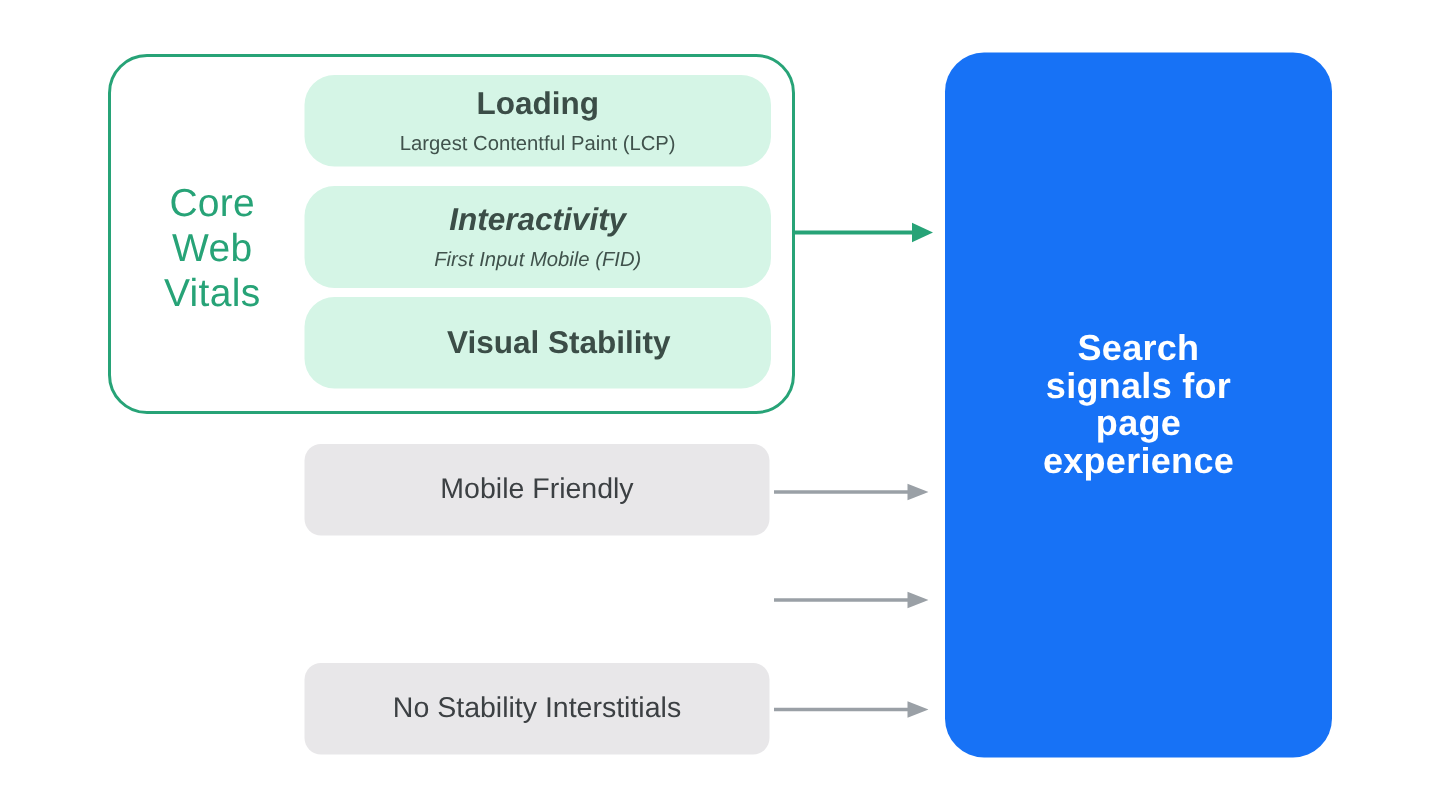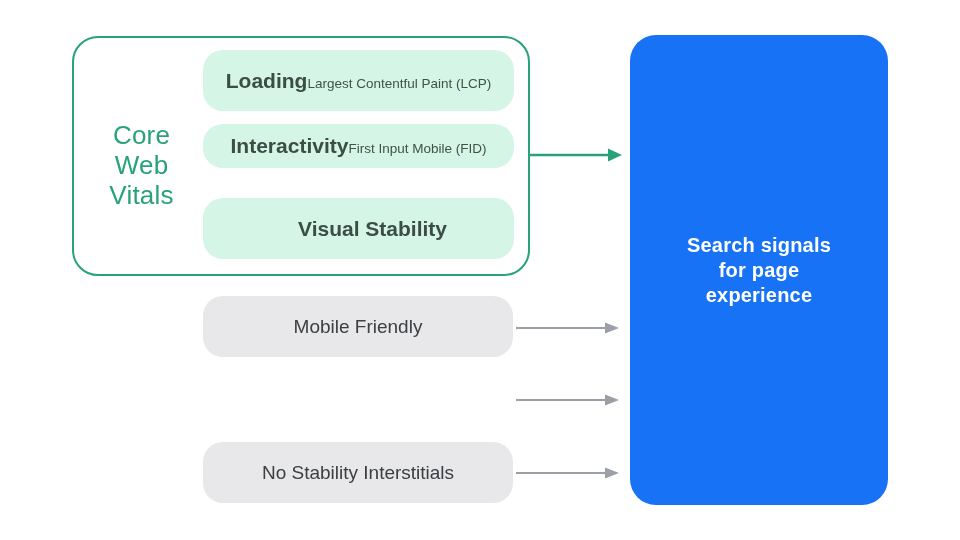--- a/index.html
+++ b/index.html
@@ -39,20 +39,21 @@
     line-height: 30px;
     font-weight: 400;
     letter-spacing: 0.2px;
   }
 
   
   .pill {
     position: absolute;
     border-radius: 20px;
     display: flex;
+    flex-direction: column;
     align-items: center;
     justify-content: center;
     box-sizing: border-box;
   }
   .pill.green {
     left: 129px;
     width: 311px;
     height: 61px;
     background: #d5f5e6;
   }
@@ -67,20 +68,21 @@
     font-size: 13.5px;
     line-height: 16px;
     font-weight: 400;
     margin-top: 6px;
   }
   .pill.gray {
     left: 203px;
     width: 310px;
     height: 61px;
     background: #e8e7e9;
+    border-radius: 11px;
   }
   .pill.gray .pill-label {
     color: #3c4043;
     font-size: 19px;
     font-weight: 400;
   }
 
   
   .result-panel {
     position: absolute;
@@ -91,21 +93,21 @@
     background: #1772f6;
     border-radius: 26px;
     display: flex;
     align-items: center;
     justify-content: center;
   }
   .result-label {
     width: 160px;
     text-align: center;
     color: #ffffff;
-    font-size: 20px;
+    font-size: 24px;
     line-height: 25px;
     font-weight: 700;
     letter-spacing: 0.2px;
   }
 
   
   .arrow {
     position: absolute;
     display: block;
   }
@@ -116,21 +118,21 @@
 <div class="canvas">
 
   <div class="cwv-box">
     <div class="cwv-label">Core Web Vitals</div>
 
     <div class="pill green" style="top:12px;">
       <div class="pill-title">Loading</div>
       <div class="pill-sub">Largest Contentful Paint (LCP)</div>
     </div>
 
-    <div class="pill green" style="top:86px;height:44px;">
+    <div class="pill green" style="top:86px;height:68px;font-style:italic;">
       <div class="pill-title">Interactivity</div>
       <div class="pill-sub">First Input Mobile (FID)</div>
     </div>
 
     <div class="pill green" style="top:160px;padding-left:28px;">
       <div class="pill-title">Visual Stability</div>
     </div>
   </div>
 
   <svg class="arrow" style="left:530px;top:146px;" width="92" height="18" viewBox="0 0 92 18">

